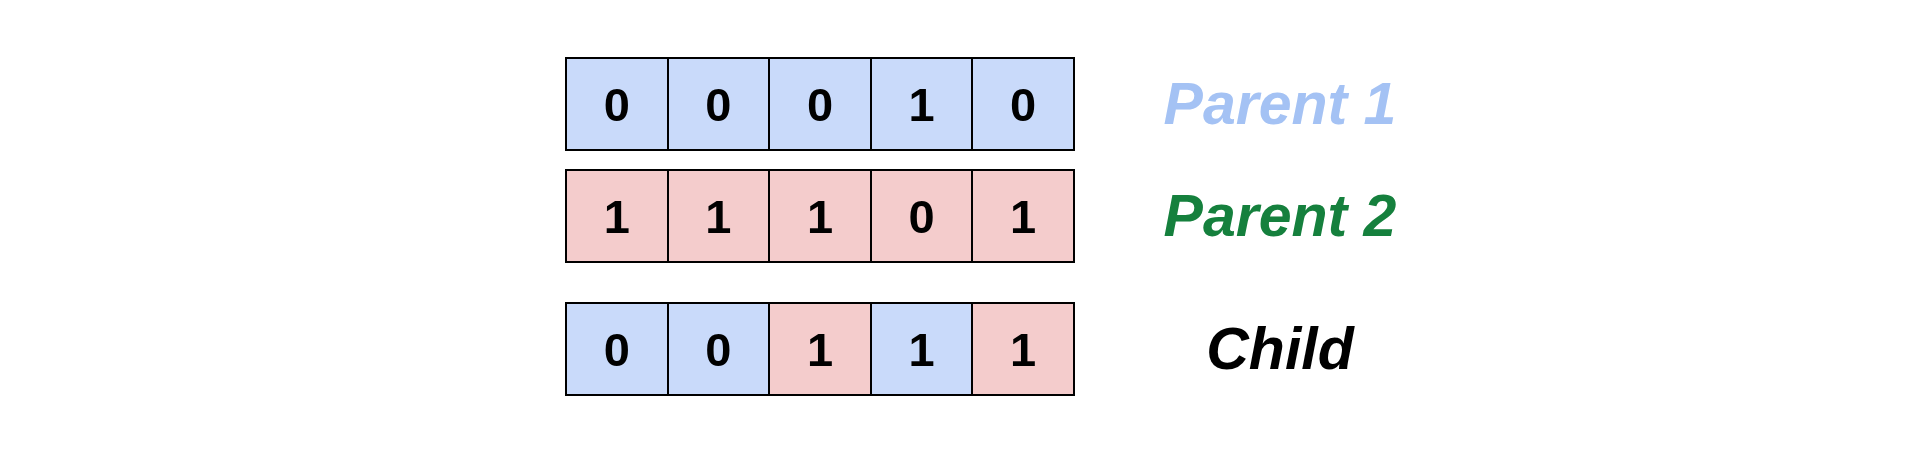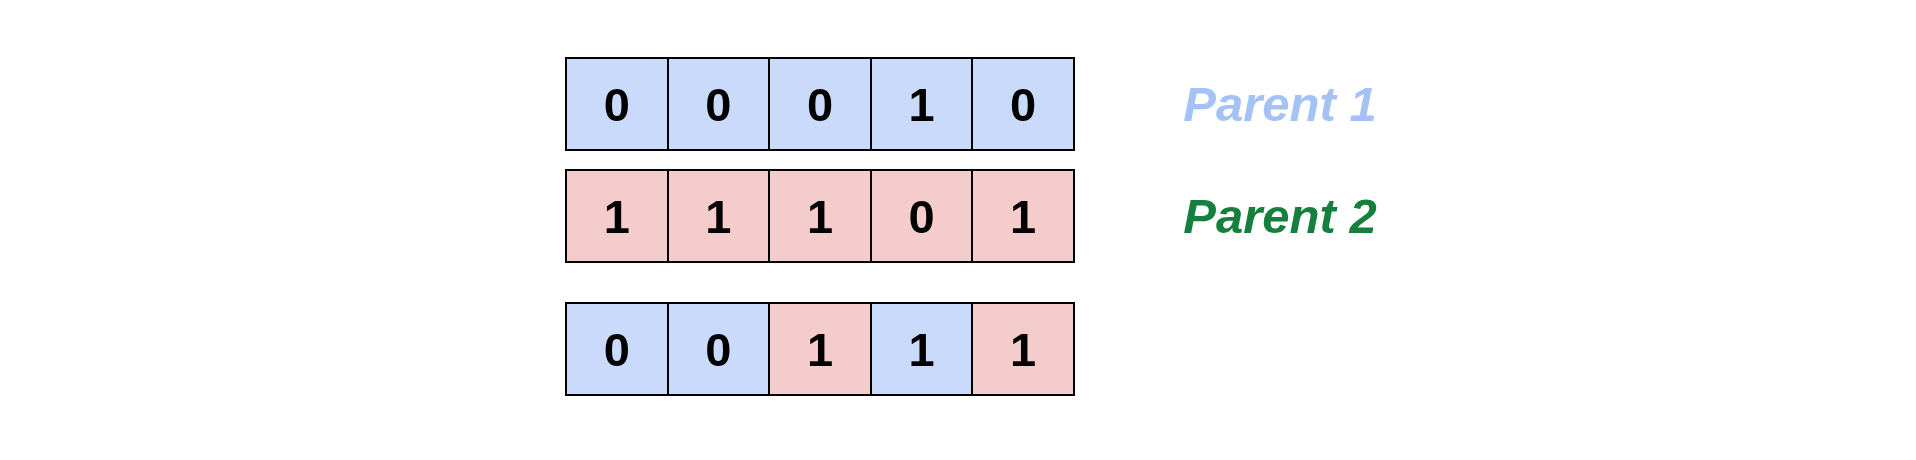--- a/index.html
+++ b/index.html
@@ -45,21 +45,21 @@
   .row-label {
     position: absolute;
     left: 1100px;
     width: 360px;
     height: 94px;
     display: flex;
     align-items: center;
     justify-content: center;
     font-weight: bold;
     font-style: italic;
-    font-size: 49px;
+    font-size: 59px;
     line-height: 1;
     white-space: nowrap;
   }
   .pos-row-1 { top: 57px; }
   .pos-row-2 { top: 169px; }
   .pos-row-3 { top: 302px; }
 </style>
 </head>
 <body>
 
@@ -113,14 +113,15 @@
     <div class="gene-cell" style="background-color: rgb(244, 204, 204);">
       <span class="gene-value">1</span>
     </div>
     <div class="gene-cell" style="background-color: rgb(201, 218, 250);">
       <span class="gene-value">1</span>
     </div>
     <div class="gene-cell" style="background-color: rgb(244, 204, 204);">
       <span class="gene-value">1</span>
     </div>
   </div>
+  <div class="row-label pos-row-3" style="color: rgb(0, 0, 0);">Child</div>
 
 </div>
 
 </body></html>

